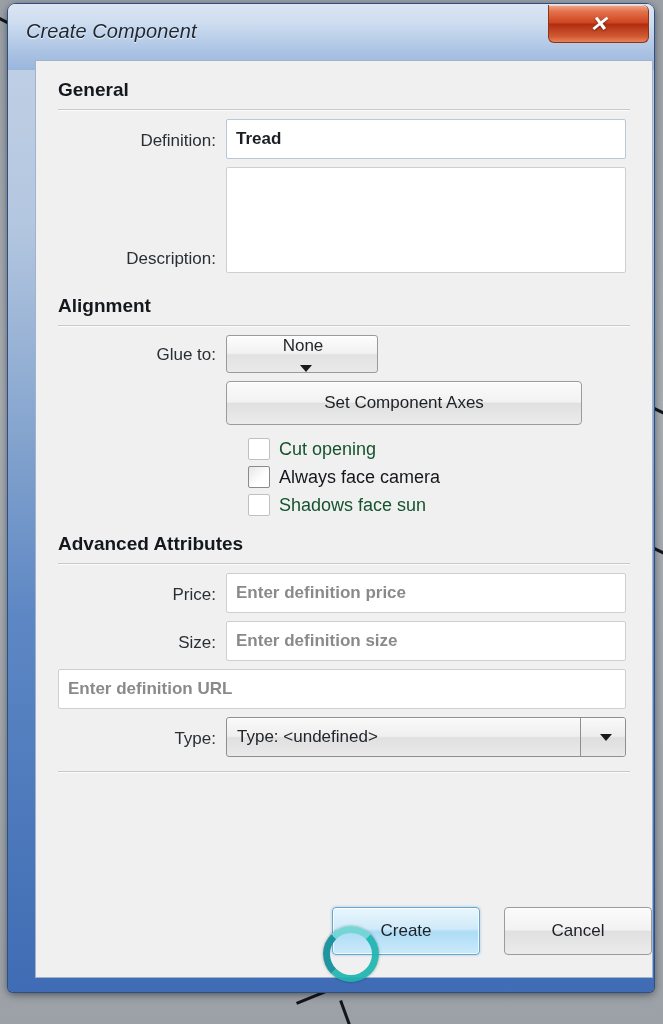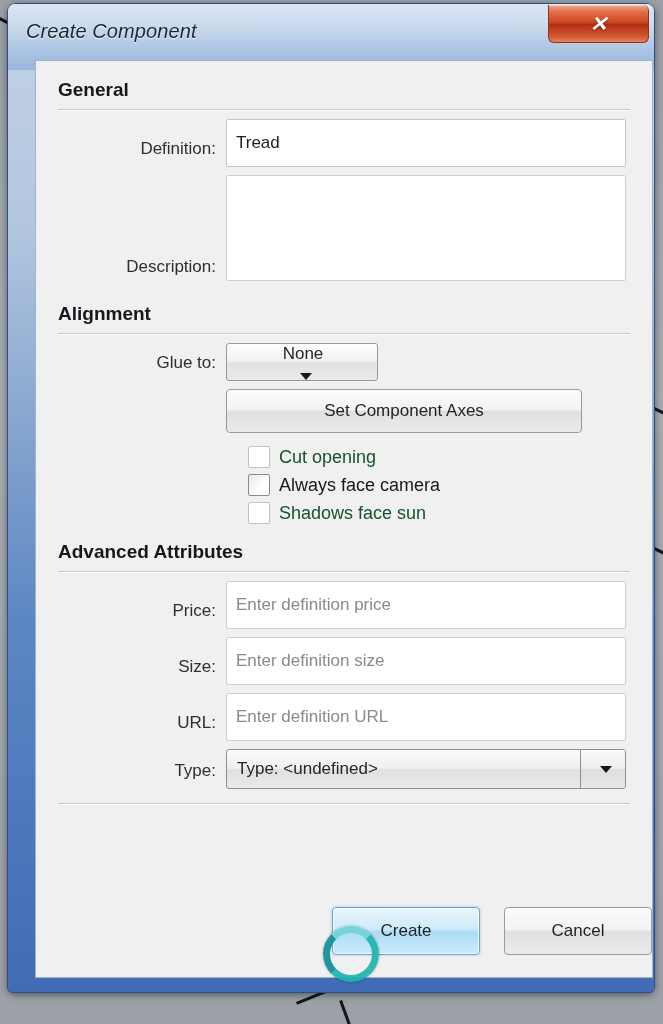--- a/index.html
+++ b/index.html
@@ -130,21 +130,21 @@
     box-sizing: border-box;
     font-family: "Liberation Sans", sans-serif;
     font-size: 17px;
     color: #1b1f24;
     background: #ffffff;
     border: 1px solid #b9c7d8;
     border-radius: 2px;
     padding: 6px 9px;
     outline: none;
   }
-  input.txt { height: 48px; }
+  input.txt { height: 40px; font-weight: bold; }
   input.txt.hint { border-color: #cfcfcf; color: #8a8a8a; }
   input.txt.hint::placeholder { color: #8a8a8a; opacity: 1; }
   textarea.txt {
     height: 106px;
     resize: none;
     border-color: #cfcfcf;
   }
 
   
   .combo-flat {
@@ -368,21 +368,20 @@
     </div>
 
     <div class="row">
       <div class="row-label">Size:</div>
       <div class="row-field">
         <input class="txt hint" type="text" placeholder="Enter definition size" style="">
       </div>
     </div>
 
     <div class="row">
-      <div class="row-label">URL:</div>
       <div class="row-field">
         <input class="txt hint" type="text" placeholder="Enter definition URL" style="">
       </div>
     </div>
 
     <div class="row">
       <div class="row-label">Type:</div>
       <div class="row-field">
         <div class="combo-split">
           <span class="cval">Type: &lt;undefined&gt;</span>

